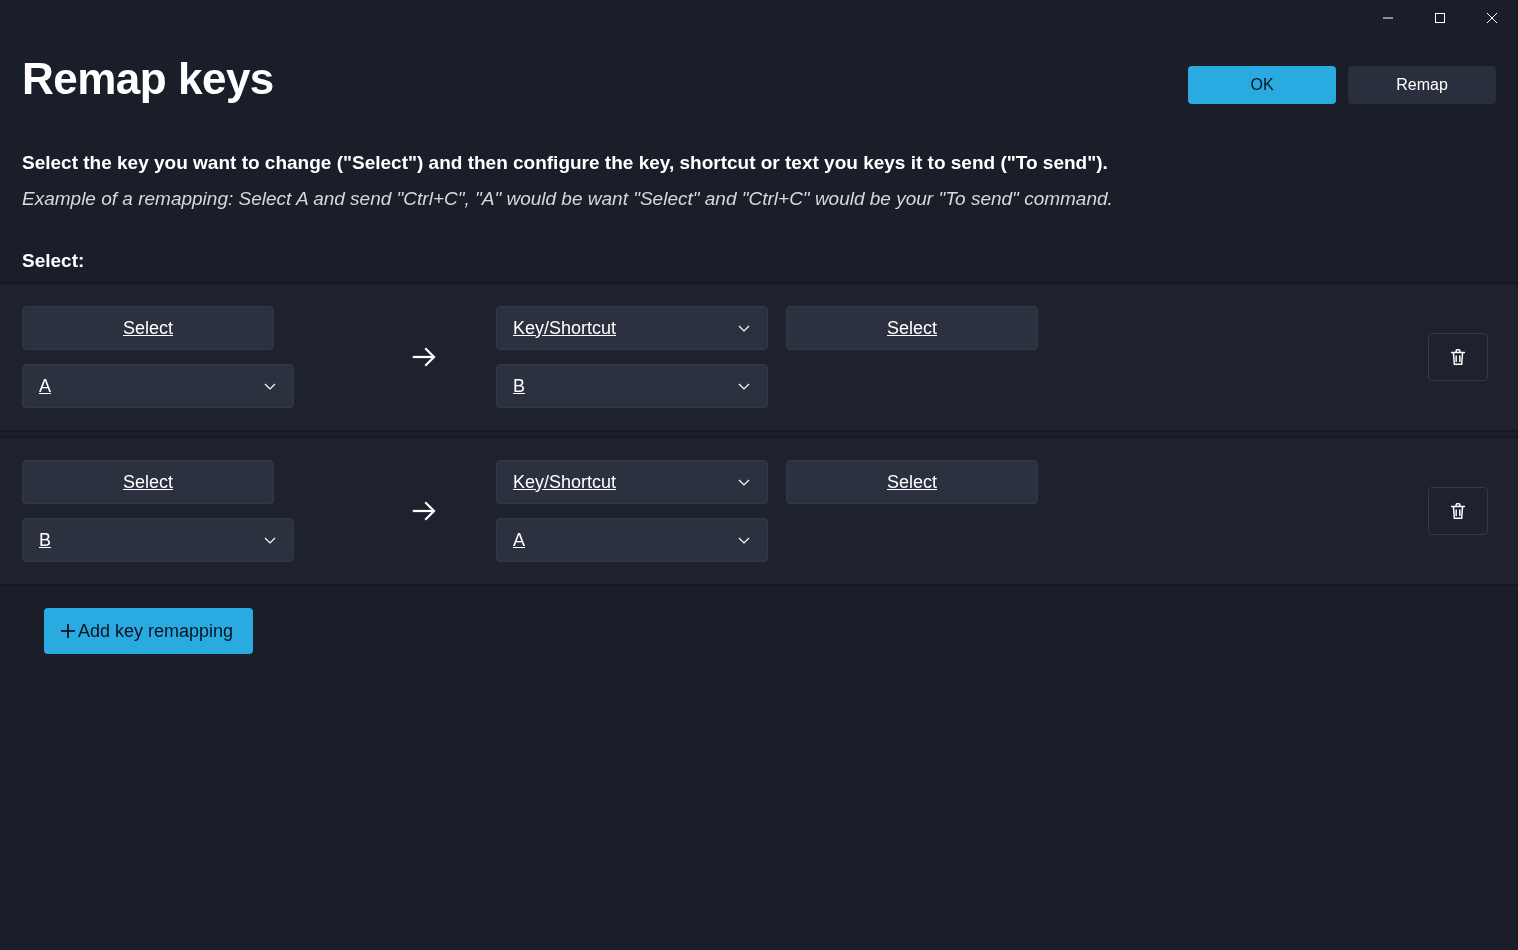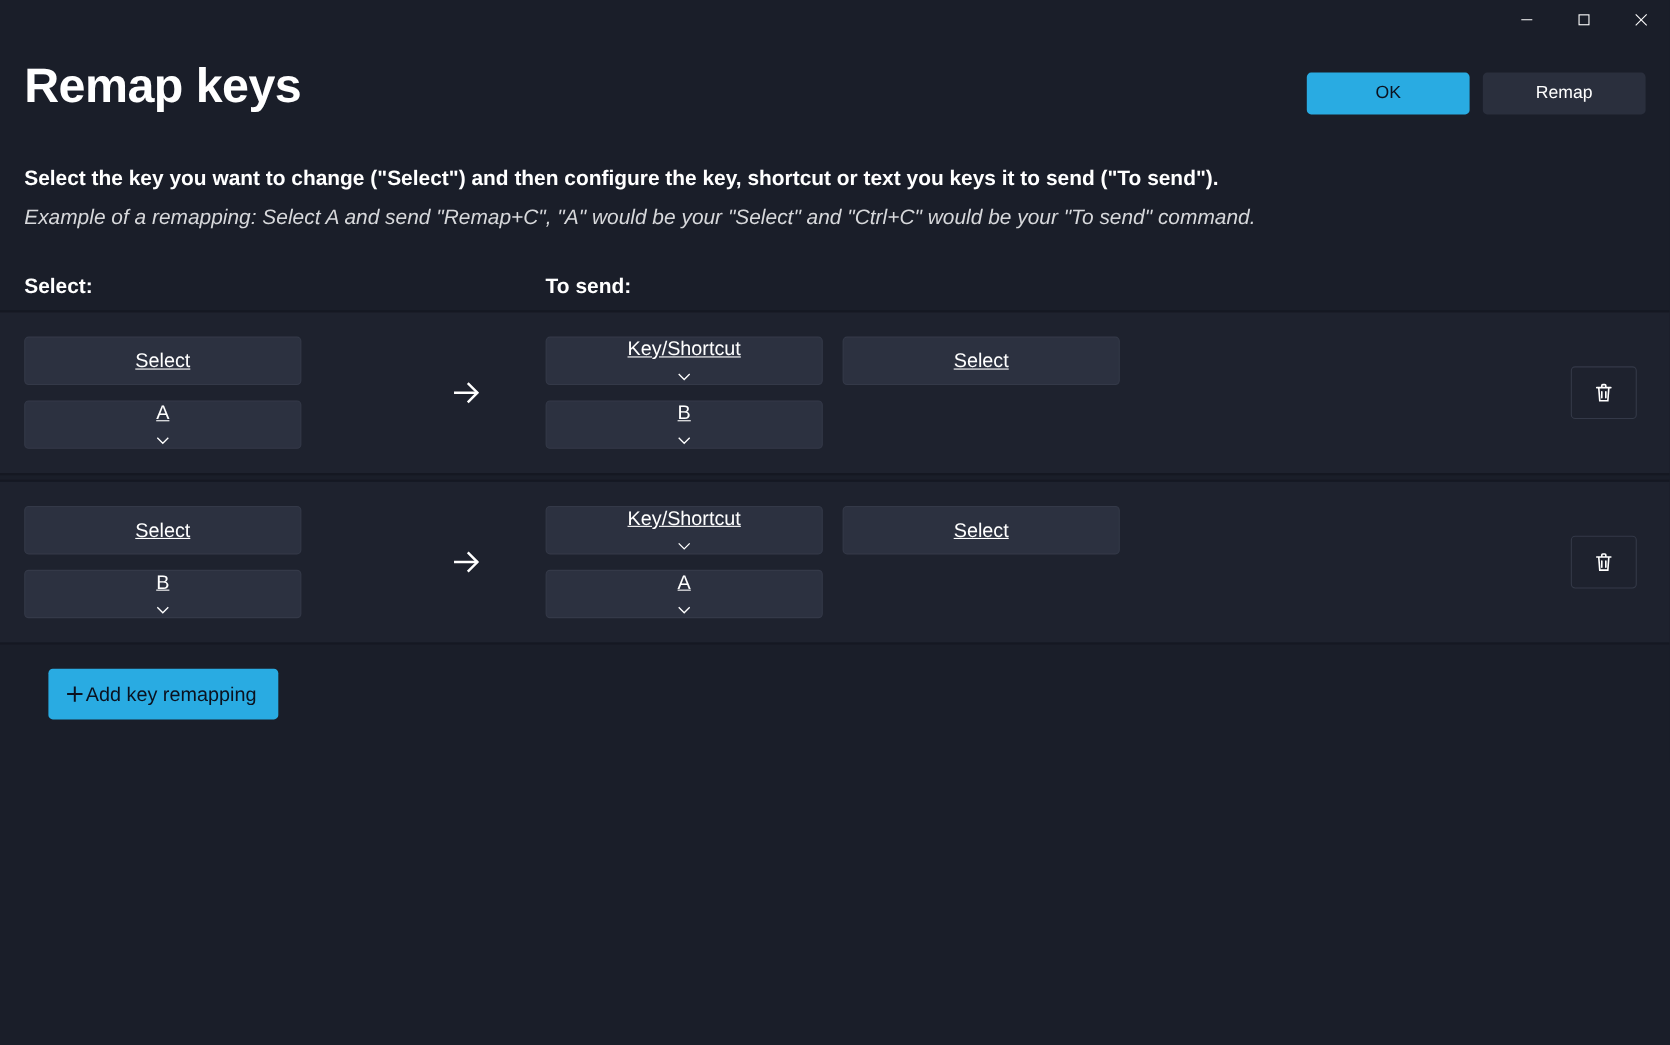--- a/index.html
+++ b/index.html
@@ -150,23 +150,22 @@
       padding: 0 16px;
       font-size: 18px;
       color: #ffffff;
       border: 1px solid #343948;
     }
     .ctl.select-btn {
       width: 252px;
       justify-content: center;
     }
     .ctl.dropdown {
-      width: 252px;
+      width: 272px;
       justify-content: space-between;
-      flex-direction: column;
     }
     .chevron {
       width: 14px;
       height: 14px;
       flex-shrink: 0;
     }
     .arrow-svg {
       width: 30px;
       height: 30px;
       color: #ffffff;
@@ -230,25 +229,24 @@
 <div class="main">
   <div class="header-row">
     <h1 class="page-title">Remap keys</h1>
     <div class="action-buttons">
       <button class="btn btn-primary">OK</button>
       <button class="btn btn-secondary">Remap</button>
     </div>
   </div>
 
   <p class="instruction">Select the key you want to change ("Select") and then configure the key, shortcut or text you keys it to send ("To send").</p>
-  <p class="example">Example of a remapping: Select A and send "Remap+C", "A" would be your "Select" and "Ctrl+C" would be your "To send" command.</p>
+  <p class="example">Example of a remapping: Select A and send "Ctrl+C", "A" would be want "Select" and "Ctrl+C" would be your "To send" command.</p>
 
   <div class="column-headers">
     <div class="col-select-hdr">Select:</div>
-    <div class="col-tosend-hdr">To send:</div>
   </div>
 
   <div class="rows">
 
     <div class="remap-row">
       <div class="select-col">
         <div class="ctl select-btn">Select</div>
         <div class="ctl dropdown">
           <span>A</span>
           <svg class="chevron" viewBox="0 0 14 14">

